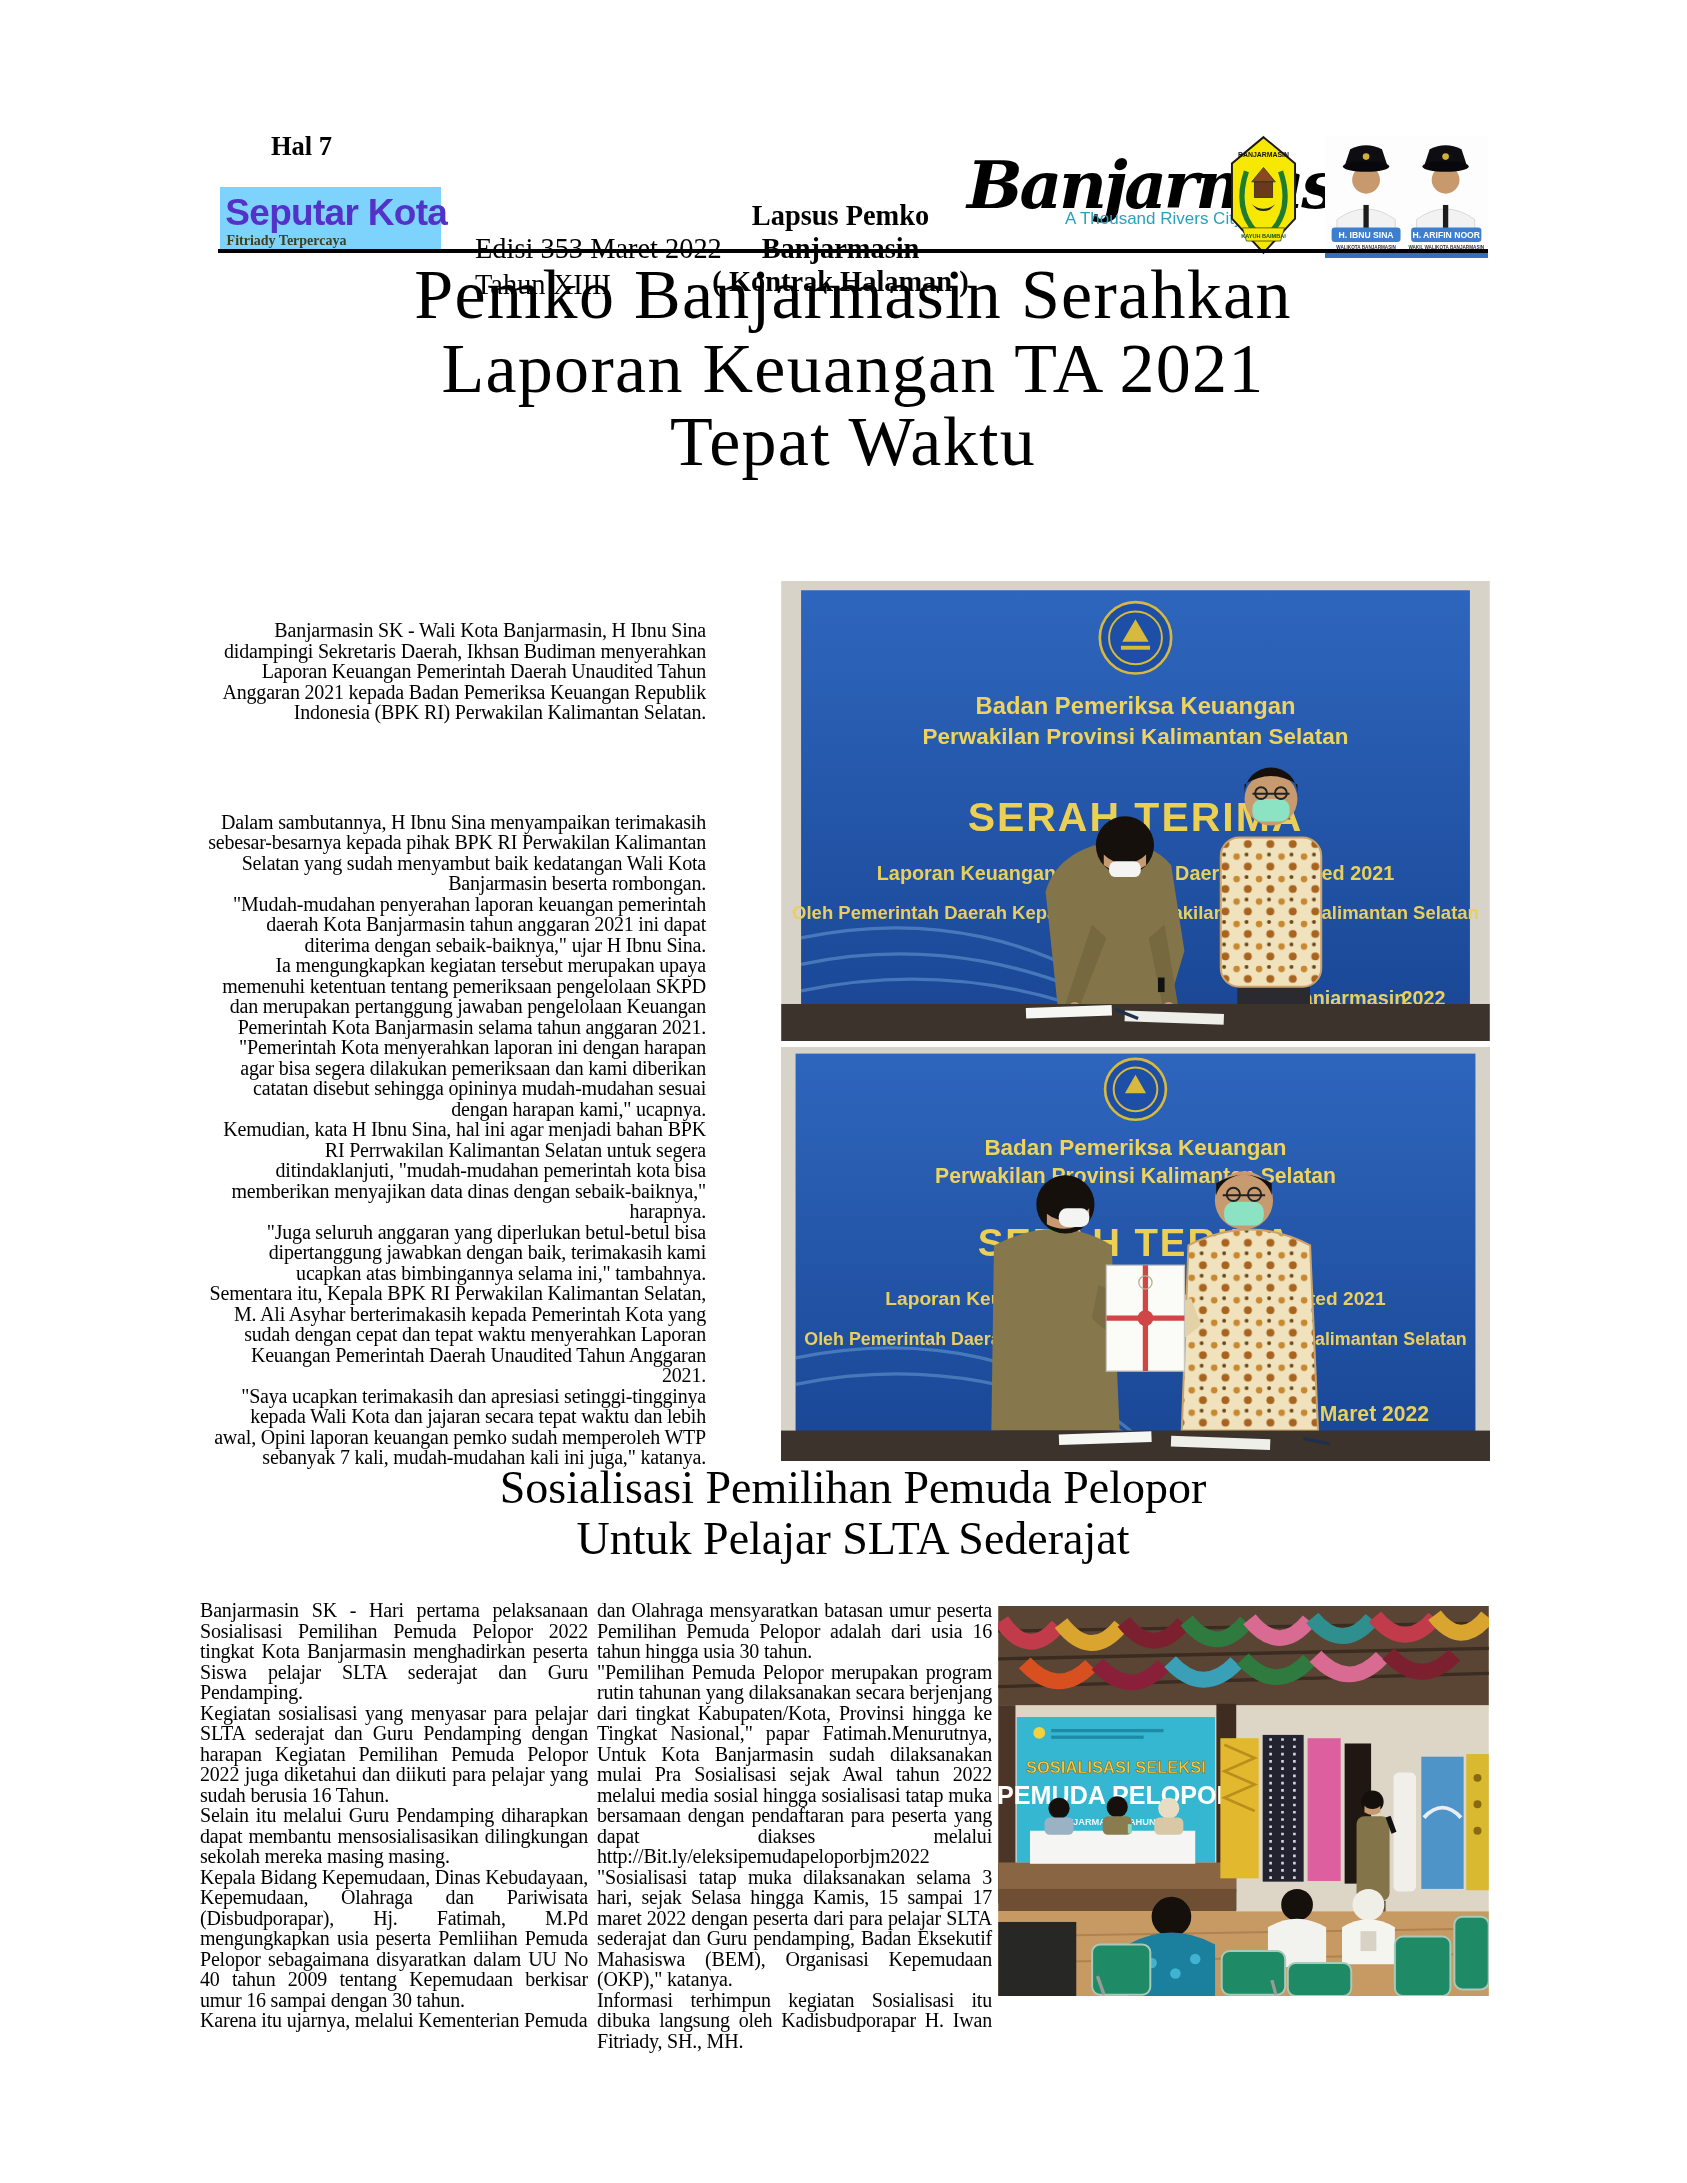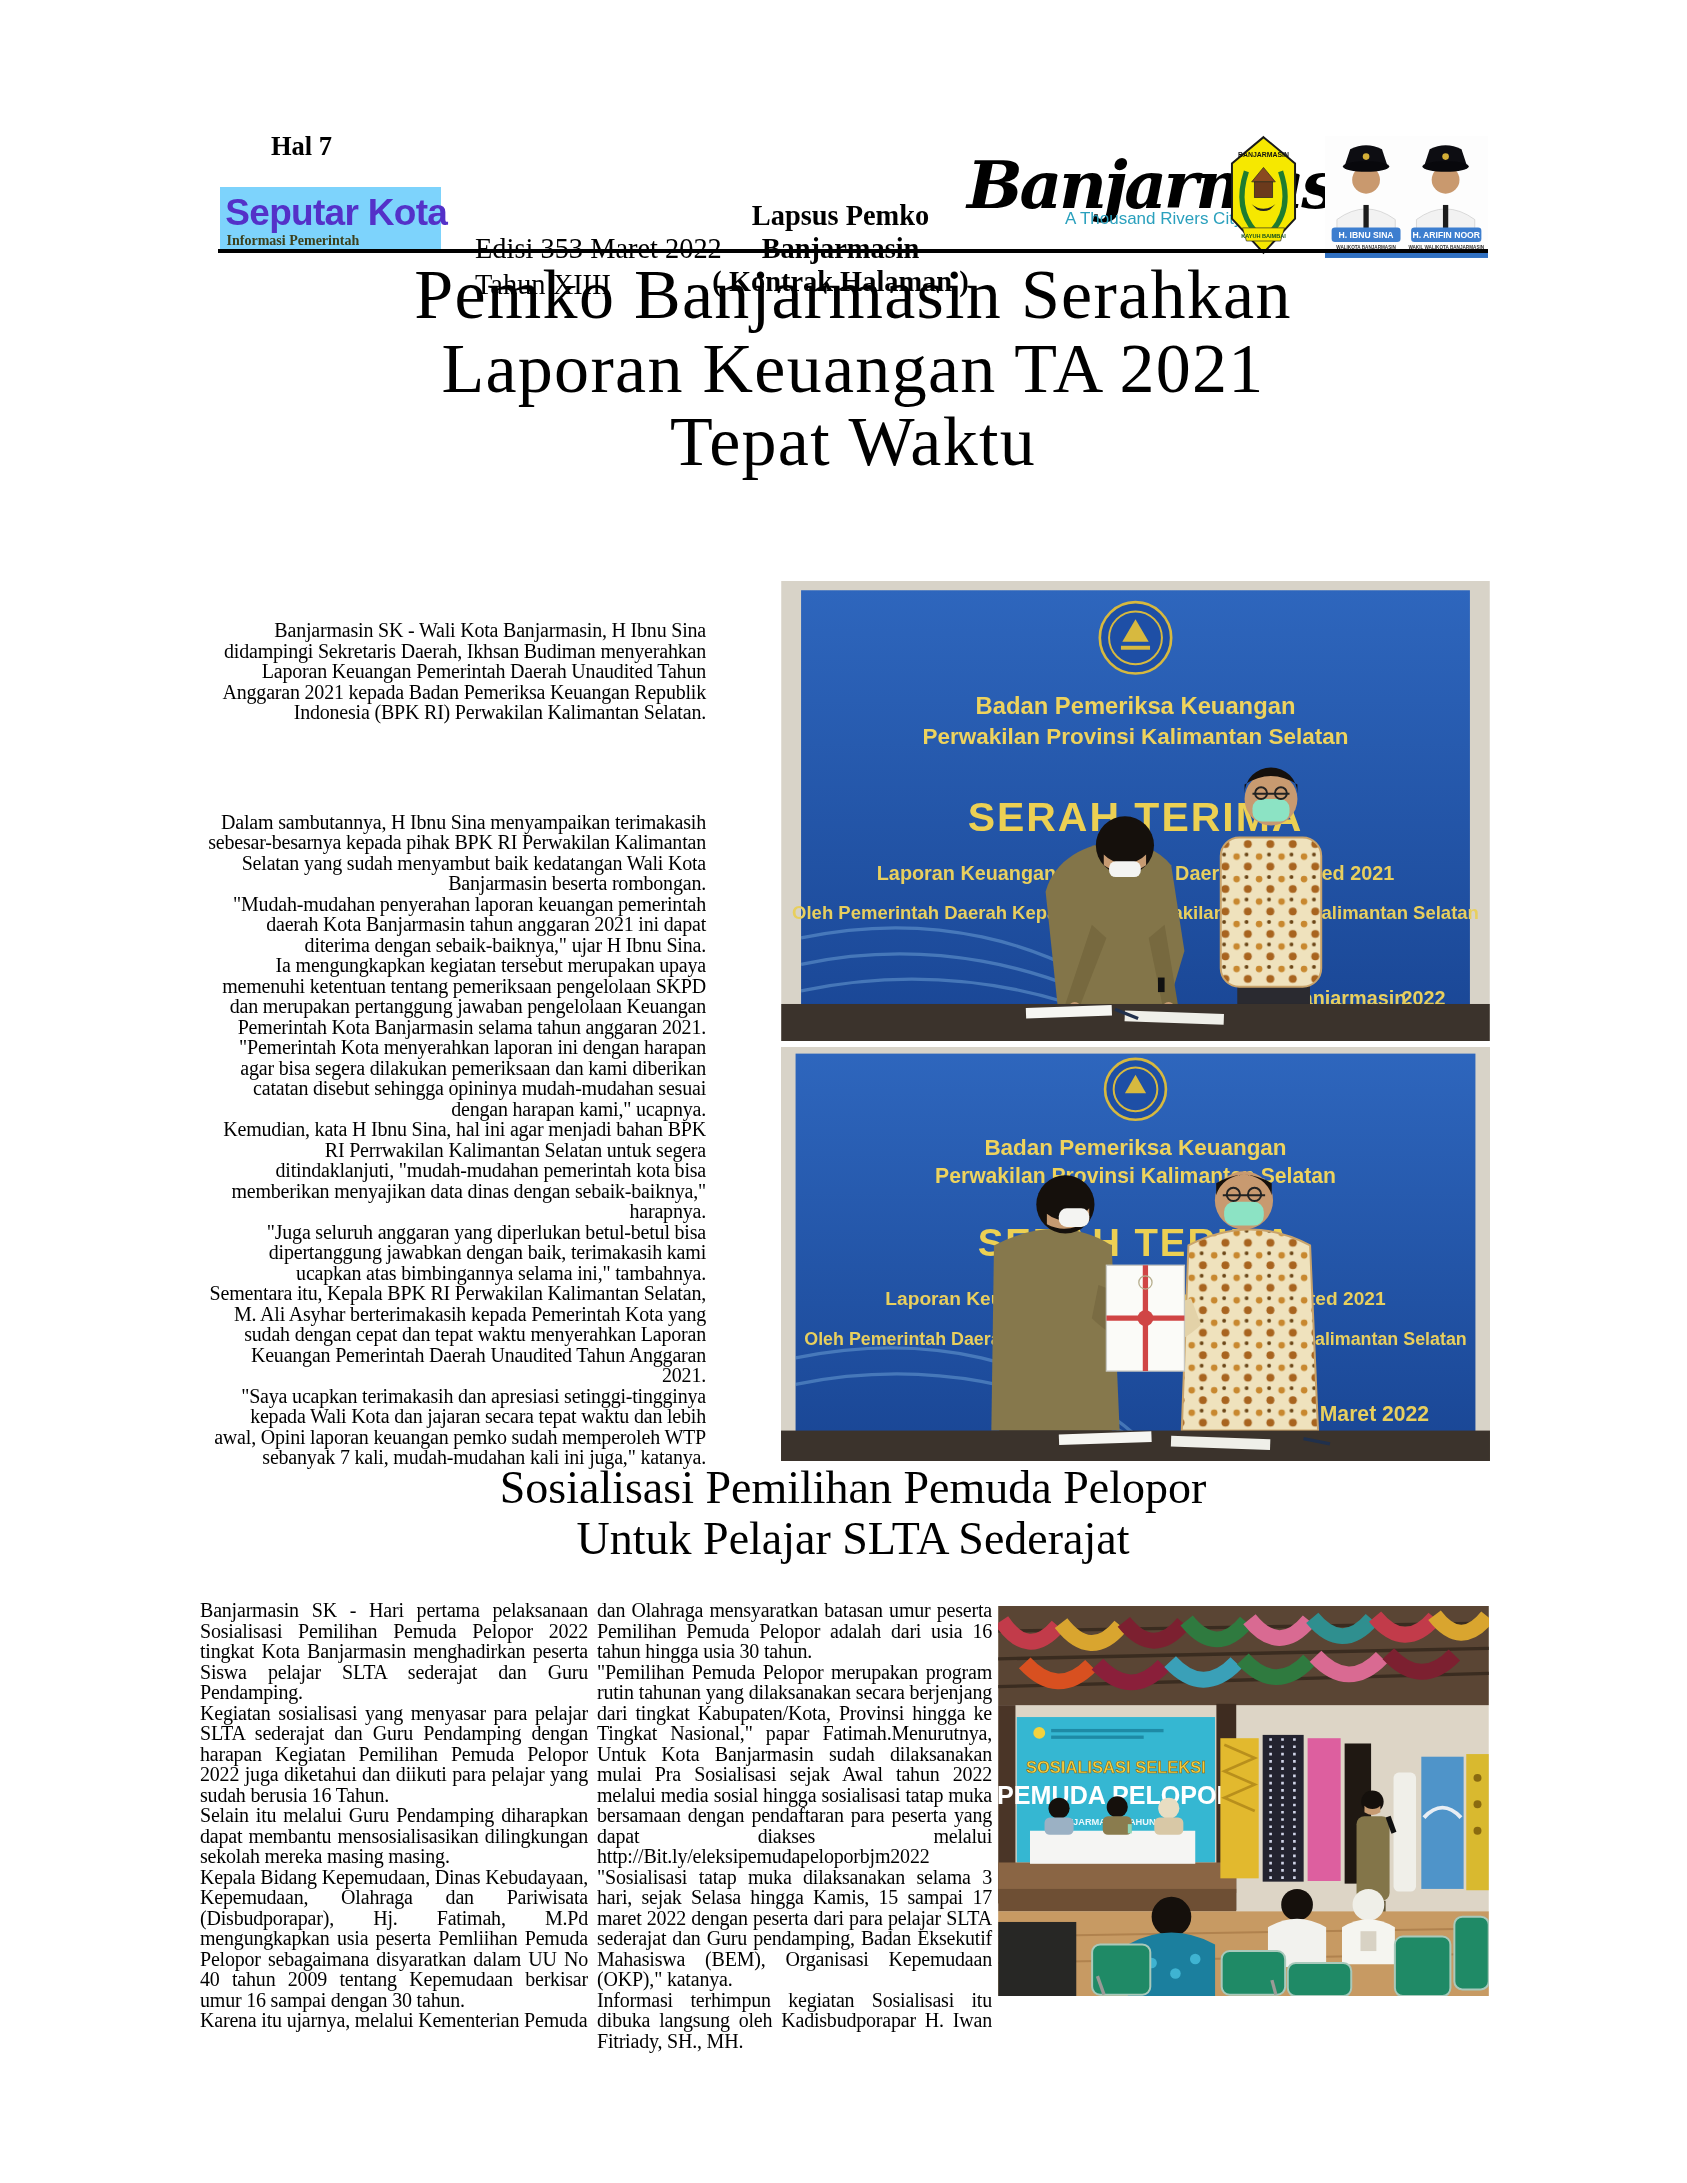--- a/index.html
+++ b/index.html
@@ -48,21 +48,21 @@
 </style>
 </head>
 <body>
 
 <div class="page">
 
   <div class="abs hal">Hal 7</div>
 
   <div class="abs masthead">
     <div class="masthead-title">Seputar Kota</div>
-    <div class="masthead-tagline">Informasi Pemerintah</div>
+    <div class="masthead-tagline">Fitriady Terpercaya</div>
   </div>
 
   <div class="abs edition">
     <div>Edisi 353 Maret 2022</div>
     <div>Tahun XIIII</div>
   </div>
 
   <div class="abs rubric">
       <div>Lapsus Pemko</div>
       <div>Banjarmasin</div>

